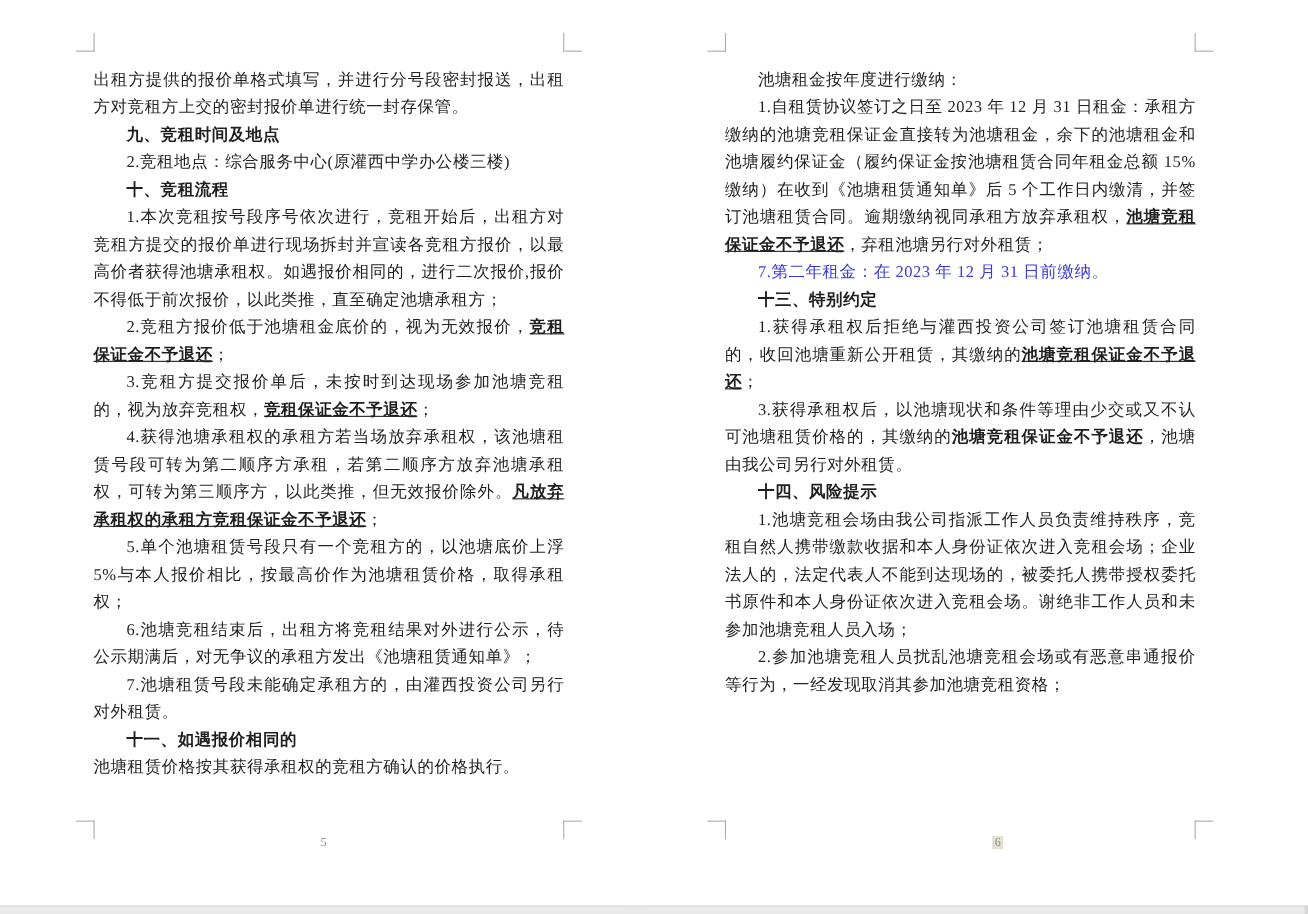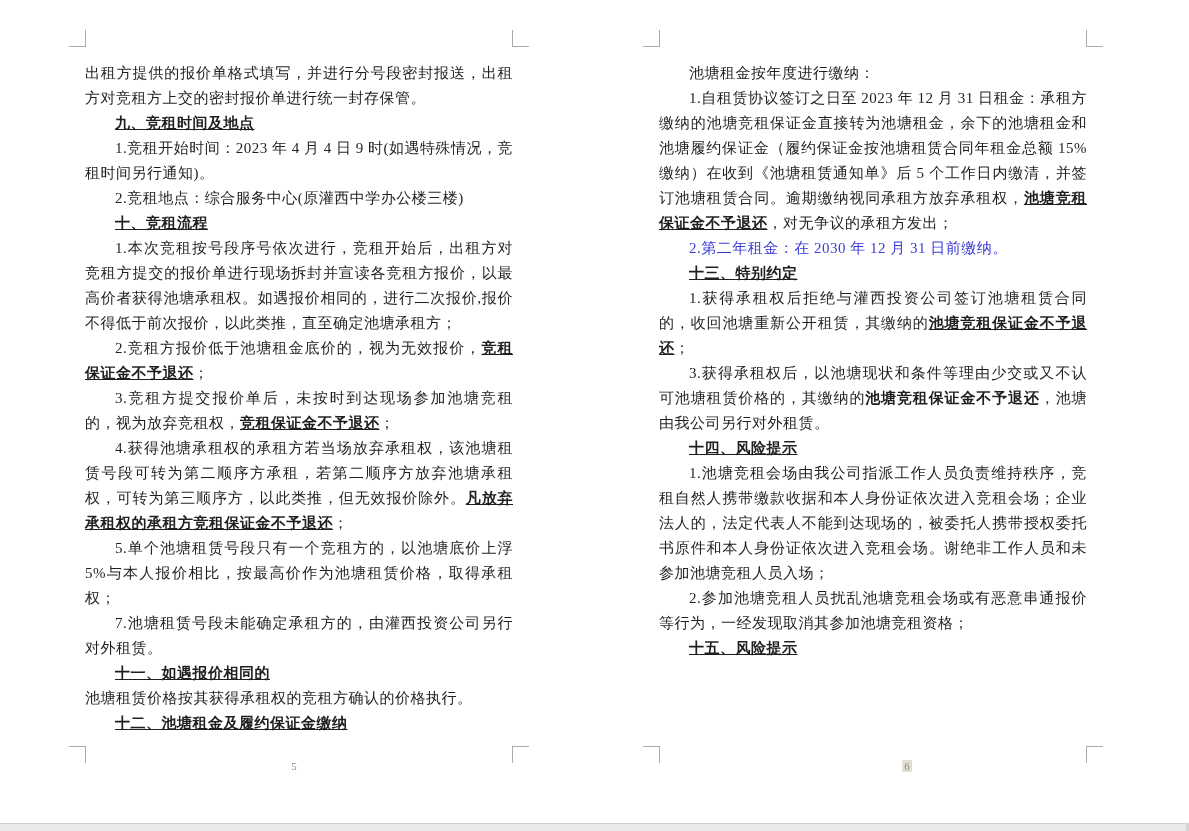--- a/index.html
+++ b/index.html
@@ -28,21 +28,21 @@
   .mark.tr{right:-16px;top:-16px;border-left:1px solid #ababab;border-bottom:1px solid #ababab;}
   .mark.bl{left:-16px;top:700px;border-right:1px solid #ababab;border-top:1px solid #ababab;}
   .mark.br{right:-16px;top:700px;border-left:1px solid #ababab;border-top:1px solid #ababab;}
 
   .para,.heading{
     margin:0;font-size:15px;line-height:25px;color:#1f1f1f;
     text-align:justify;text-align-last:left;
     letter-spacing:0.5px;
     word-break:break-all;
   }
-  .heading{font-weight:bold;text-indent:2em;text-decoration:underline;}
+  .heading{font-weight:bold;text-indent:2em;}
   .para.indent{text-indent:2em;}
   .run-b{font-weight:bold;}
   .run-bu{font-weight:bold;text-decoration:underline;}
   .para.blue{color:var(--blue,#3a3ad6);}
 
   .footer{position:absolute;top:758px;left:0;right:0;text-align:center;
     font-size:11px;line-height:16px;color:#8a8a8a;}
   .footer .num{padding:0 2px;}
   .footer .num.shaded{background:#e3e0d2;}
 </style>
@@ -55,50 +55,48 @@
   <div class="right-edge"></div>
 <div class="page left">
       <div class="textbox">
         <div class="mark tl"></div>
         <div class="mark tr"></div>
         <div class="mark bl"></div>
         <div class="mark br"></div>
         <div class="content">
           <p class="para"><span>出租方提供的报价单格式填写，并进行分号段密封报送，出租方对竞租方上交的密封报价单进行统一封存保管。</span></p>
           <p class="heading"><span>九、竞租时间及地点</span></p>
-          <p class="para indent"><span>1.竞租开始时间：2023 年 4 月 4 日 9 时(如遇特殊情况，竞租时间另行通知)。</span></p>
           <p class="para indent"><span>2.竞租地点：综合服务中心(原灌西中学办公楼三楼)</span></p>
           <p class="heading"><span>十、竞租流程</span></p>
           <p class="para indent"><span>1.本次竞租按号段序号依次进行，竞租开始后，出租方对竞租方提交的报价单进行现场拆封并宣读各竞租方报价，以最高价者获得池塘承租权。如遇报价相同的，进行二次报价,报价不得低于前次报价，以此类推，直至确定池塘承租方；</span></p>
           <p class="para indent"><span>2.竞租方报价低于池塘租金底价的，视为无效报价，</span><span class="run-bu">竞租保证金不予退还</span><span>；</span></p>
           <p class="para indent"><span>3.竞租方提交报价单后，未按时到达现场参加池塘竞租的，视为放弃竞租权，</span><span class="run-bu">竞租保证金不予退还</span><span>；</span></p>
           <p class="para indent"><span>4.获得池塘承租权的承租方若当场放弃承租权，该池塘租赁号段可转为第二顺序方承租，若第二顺序方放弃池塘承租权，可转为第三顺序方，以此类推，但无效报价除外。</span><span class="run-bu">凡放弃承租权的承租方竞租保证金不予退还</span><span>；</span></p>
           <p class="para indent"><span>5.单个池塘租赁号段只有一个竞租方的，以池塘底价上浮 5%与本人报价相比，按最高价作为池塘租赁价格，取得承租权；</span></p>
+          <p class="para indent"><span>6.池塘竞租结束后，出租方将竞租结果对外进行公示，待公示期满后，对无争议的承租方发出《池塘租赁通知单》；</span></p>
           <p class="para indent"><span>7.池塘租赁号段未能确定承租方的，由灌西投资公司另行对外租赁。</span></p>
           <p class="heading"><span>十一、如遇报价相同的</span></p>
           <p class="para"><span>池塘租赁价格按其获得承租权的竞租方确认的价格执行。</span></p>
-          <p class="heading"><span>十二、池塘租金及履约保证金缴纳</span></p>
         </div>
       </div>
       <div class="footer"><span class="num">5</span></div>
     </div>
     <div class="page right">
       <div class="textbox">
         <div class="mark tl"></div>
         <div class="mark tr"></div>
         <div class="mark bl"></div>
         <div class="mark br"></div>
         <div class="content">
           <p class="para indent"><span>池塘租金按年度进行缴纳：</span></p>
-          <p class="para indent"><span>1.自租赁协议签订之日至 2023 年 12 月 31 日租金：承租方缴纳的池塘竞租保证金直接转为池塘租金，余下的池塘租金和池塘履约保证金（履约保证金按池塘租赁合同年租金总额 15%缴纳）在收到《池塘租赁通知单》后 5 个工作日内缴清，并签订池塘租赁合同。逾期缴纳视同承租方放弃承租权，</span><span class="run-bu">池塘竞租保证金不予退还</span><span>，对无争议的承租方发出；</span></p>
-          <p class="para indent blue"><span>2.第二年租金：在 2030 年 12 月 31 日前缴纳。</span></p>
+          <p class="para indent"><span>1.自租赁协议签订之日至 2023 年 12 月 31 日租金：承租方缴纳的池塘竞租保证金直接转为池塘租金，余下的池塘租金和池塘履约保证金（履约保证金按池塘租赁合同年租金总额 15%缴纳）在收到《池塘租赁通知单》后 5 个工作日内缴清，并签订池塘租赁合同。逾期缴纳视同承租方放弃承租权，</span><span class="run-bu">池塘竞租保证金不予退还</span><span>，弃租池塘另行对外租赁；</span></p>
+          <p class="para indent blue"><span>7.第二年租金：在 2023 年 12 月 31 日前缴纳。</span></p>
           <p class="heading"><span>十三、特别约定</span></p>
           <p class="para indent"><span>1.获得承租权后拒绝与灌西投资公司签订池塘租赁合同的，收回池塘重新公开租赁，其缴纳的</span><span class="run-bu">池塘竞租保证金不予退还</span><span>；</span></p>
           <p class="para indent"><span>3.获得承租权后，以池塘现状和条件等理由少交或又不认可池塘租赁价格的，其缴纳的</span><span class="run-b">池塘竞租保证金不予退还</span><span>，池塘由我公司另行对外租赁。</span></p>
           <p class="heading"><span>十四、风险提示</span></p>
           <p class="para indent"><span>1.池塘竞租会场由我公司指派工作人员负责维持秩序，竞租自然人携带缴款收据和本人身份证依次进入竞租会场；企业法人的，法定代表人不能到达现场的，被委托人携带授权委托书原件和本人身份证依次进入竞租会场。谢绝非工作人员和未参加池塘竞租人员入场；</span></p>
           <p class="para indent"><span>2.参加池塘竞租人员扰乱池塘竞租会场或有恶意串通报价等行为，一经发现取消其参加池塘竞租资格；</span></p>
-          <p class="heading"><span>十五、风险提示</span></p>
         </div>
       </div>
       <div class="footer"><span class="num shaded">6</span></div>
     </div>
   </div>
 
 </body></html>

